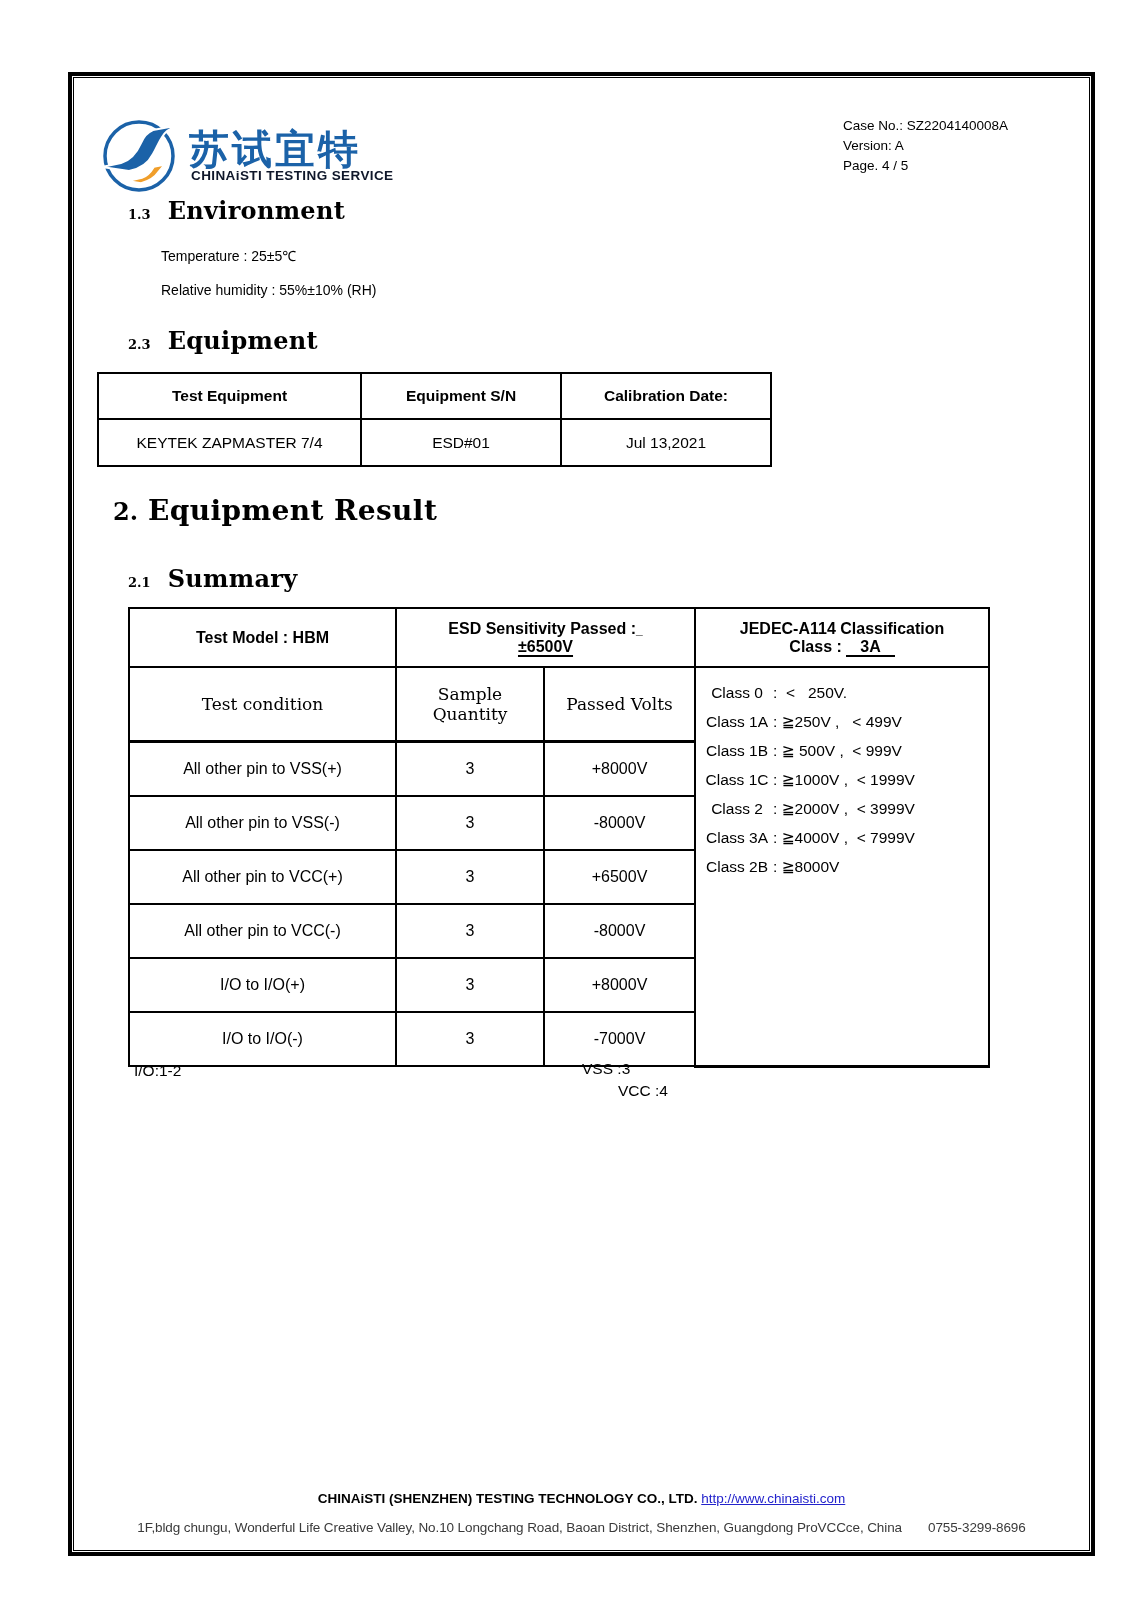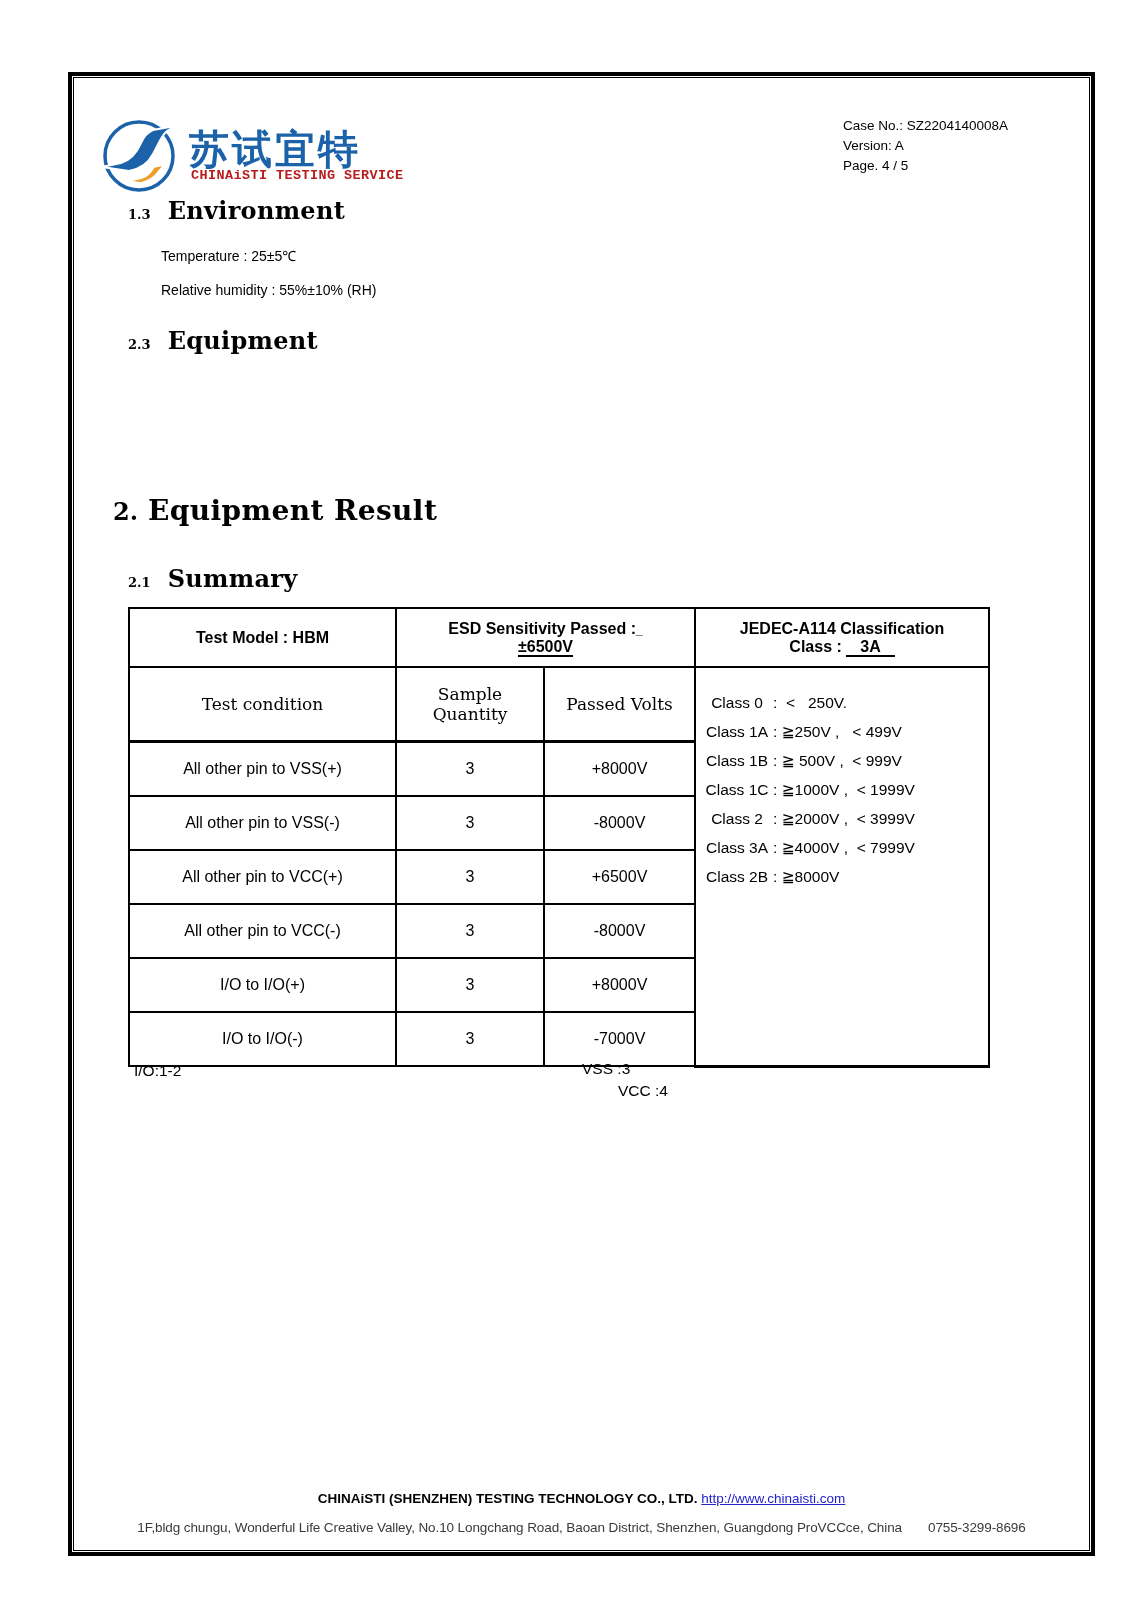--- a/index.html
+++ b/index.html
@@ -20,21 +20,21 @@
   
   .logo { position:absolute; left:27px; top:38px; width:300px; height:80px; }
   .logo svg { position:absolute; left:0; top:0; }
   .logo-cn {
     position:absolute; left:88px; top:6px;
     font-size:40px; font-weight:bold; color:#1b62a8; letter-spacing:3px;
     font-family:"Liberation Sans", sans-serif; white-space:nowrap;
   }
   .logo-en {
     position:absolute; left:90px; top:52px;
-    font-size:13.5px; font-weight:bold; color:#b91c1c; letter-spacing:0.4px; white-space:nowrap;font-family:Liberation Mono, monospace;
+    font-size:13.5px; font-weight:bold; color:#0f172a; letter-spacing:0.4px; white-space:nowrap;
   }
 
   
   .case-info { position:absolute; left:769px; top:38px; font-size:13.5px; line-height:20px; }
   .case-info div { white-space:nowrap; }
 
   
   .h-small { position:absolute; font-family:"DejaVu Serif", serif; font-weight:bold; white-space:nowrap; }
   .h-small .num { font-size:13px; margin-right:17px; }
   .h-small .ttl { font-size:24px; letter-spacing:0.3px; }
@@ -55,21 +55,21 @@
   .sum-table { position:absolute; left:54px; top:529px; width:860px; border:2px solid #0f766e; table-layout:fixed; }
   .sum-table td { border:2px solid #000; text-align:center; vertical-align:middle; }
   .row-head1 td { height:55px; }
   .row-head2 td { height:70px; border-bottom-width:3px; }
   .row-data td { height:50px; font-size:16px; }
   .cell-bold { font-size:16px; font-weight:bold; }
   .esd-mark { font-size:12px; font-weight:bold; }
   .u2 { text-decoration:underline; text-decoration-thickness:2px; text-underline-offset:3px; }
   .class-val { border-bottom:2px solid #000; padding:0 14px; font-weight:bold; }
   .serif-cell { font-family:"DejaVu Serif", serif; font-size:17px; font-weight:normal; }
-  .jedec-cell { text-align:center; vertical-align:top !important; padding:20px 2px 0 5px; }
+  .jedec-cell { text-align:center; vertical-align:top !important; padding:10px 2px 0 5px; }
   .cls-row { display:flex; font-size:15.5px; line-height:29px; white-space:pre; }
   .cls-name { width:72px; flex:0 0 72px; }
   .cls-range { }
 
   
   .note { position:absolute; font-size:15.5px; white-space:nowrap; }
 
   
   .footer-line1 { position:absolute; left:0; top:1413px; width:100%; text-align:center; font-size:13.5px; white-space:nowrap; }
   .footer-line1 .co { font-weight:bold; }
@@ -103,20 +103,39 @@
   <div class="h-small" style="left:54px; top:118px;">
     <span class="num">1.3</span><span class="ttl">Environment</span>
   </div>
   <div class="body-line" style="left:87px; top:168px;">Temperature : 25±5℃</div>
   <div class="body-line" style="left:87px; top:204px;">Relative humidity : 55%±10% (RH)</div>
 
   <div class="h-small" style="left:54px; top:248px;">
     <span class="num">2.3</span><span class="ttl">Equipment</span>
   </div>
 
+  <table class="equip-table">
+    <colgroup>
+            <col style="width:263px">
+            <col style="width:200px">
+            <col style="width:210px">
+          </colgroup>
+    <tbody>
+            <tr>
+      <th>Test Equipment</th>
+      <th>Equipment S/N</th>
+      <th>Calibration Date:</th>
+    </tr>
+    <tr>
+      <td>KEYTEK ZAPMASTER 7/4</td>
+      <td>ESD#01</td>
+      <td>Jul 13,2021</td>
+    </tr>
+  </tbody>
+        </table>
 
   <div class="h-big" style="left:39px; top:416px;">
     <span class="num">2.</span><span class="ttl">Equipment Result</span>
   </div>
 
   <div class="h-small" style="left:54px; top:486px;">
     <span class="num">2.1</span><span class="ttl">Summary</span>
   </div>
 
   <table class="sum-table">

